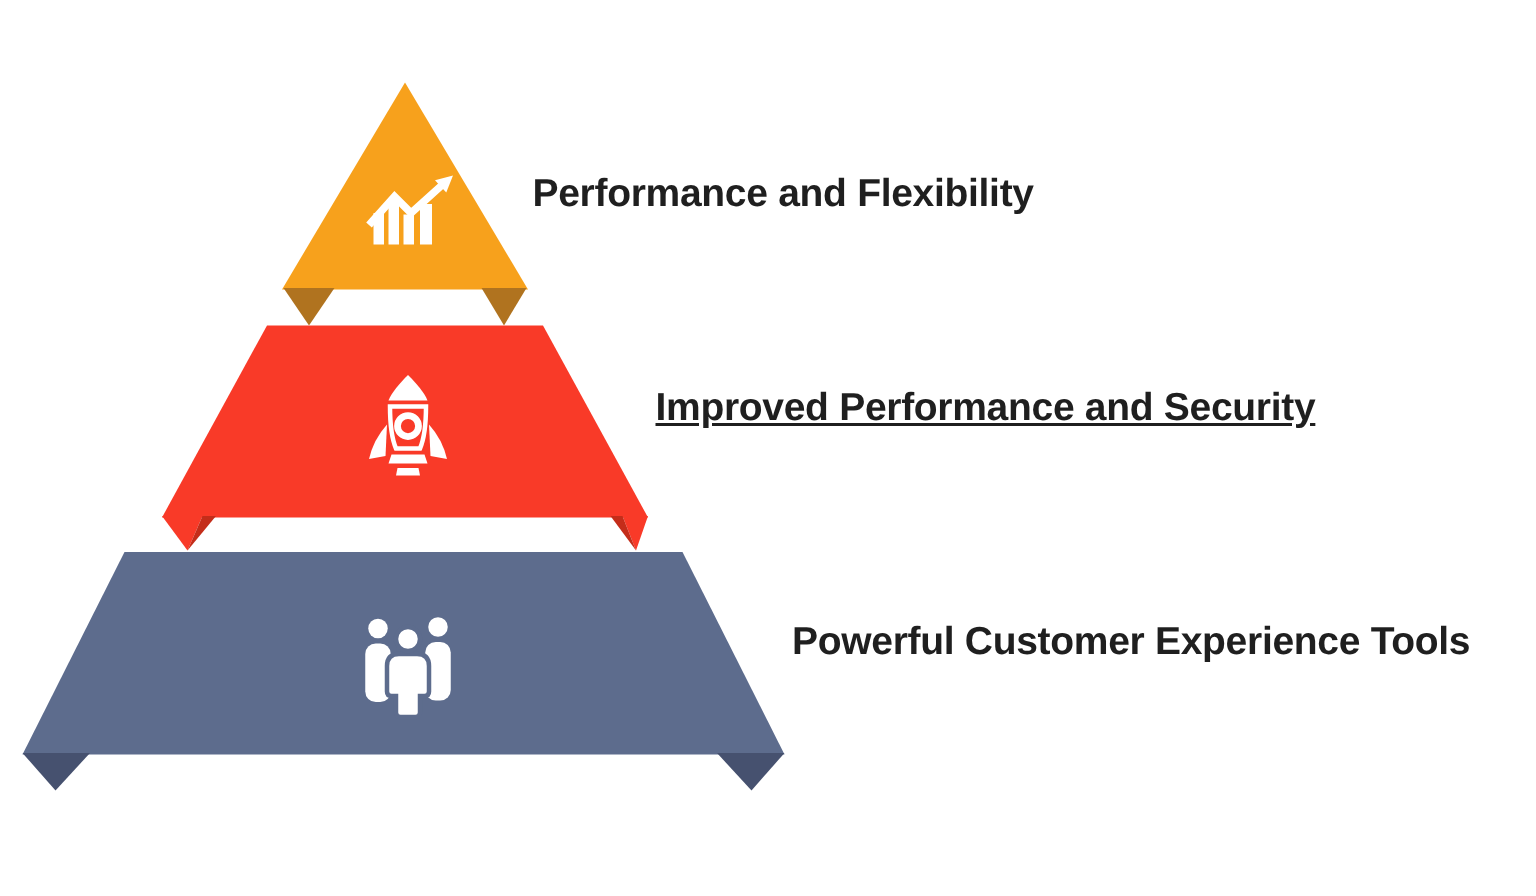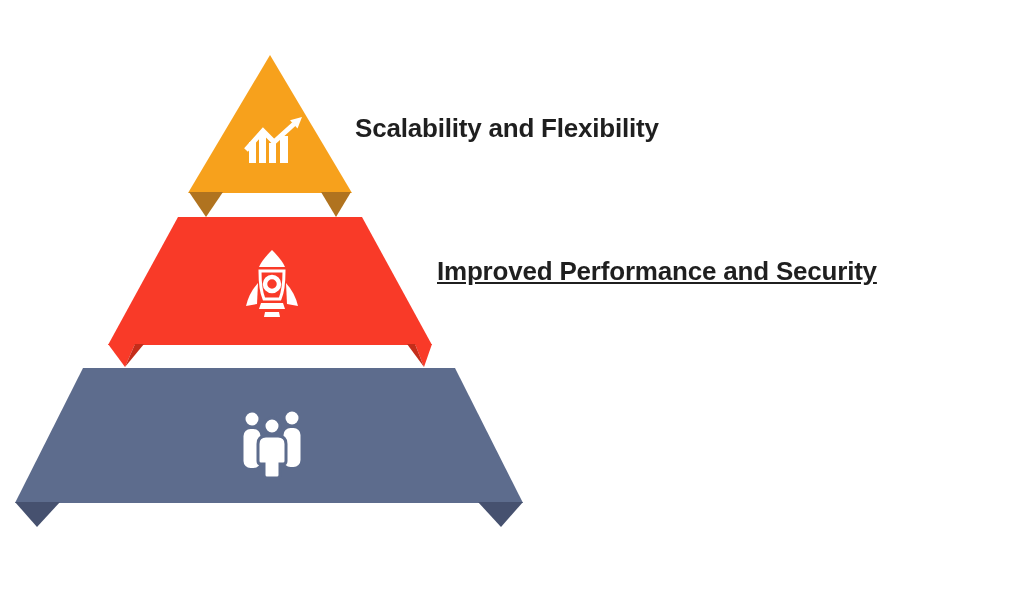--- a/index.html
+++ b/index.html
@@ -73,18 +73,19 @@
         <circle cx="252" cy="419" r="6.5" fill="#ffffff"></circle>
         <rect x="243.5" y="429" width="17" height="39" rx="7" fill="#ffffff"></rect>
         <circle cx="292" cy="418" r="6.5" fill="#ffffff"></circle>
         <rect x="283.5" y="428" width="17" height="39" rx="7" fill="#ffffff"></rect>
         <path d="M258,444 Q258,436 266,436 L278,436 Q286,436 286,444 L286,461 Q286,464 283,464 L280,464 L280,475 Q280,478 277,478 L267,478 Q264,478 264,475 L264,464 L261,464 Q258,464 258,461 Z" stroke-width="3" fill="#ffffff" stroke="#5d6c8d"></path>
         <circle cx="272" cy="426" r="8" stroke-width="3" fill="#ffffff" stroke="#5d6c8d"></circle>
       </g>
     </g>
   </svg>
 
-  <div id="label-1" class="layer-label">Scalability and Flexibility</div>
+  <div id="label-1" class="layer-label">Performance and Flexibility</div>
 
   <div id="label-2" class="layer-label">Improved Performance and Security</div>
 
+  <div id="label-3" class="layer-label">Powerful Customer Experience Tools</div>
 
 </div>
 
 </body></html>

